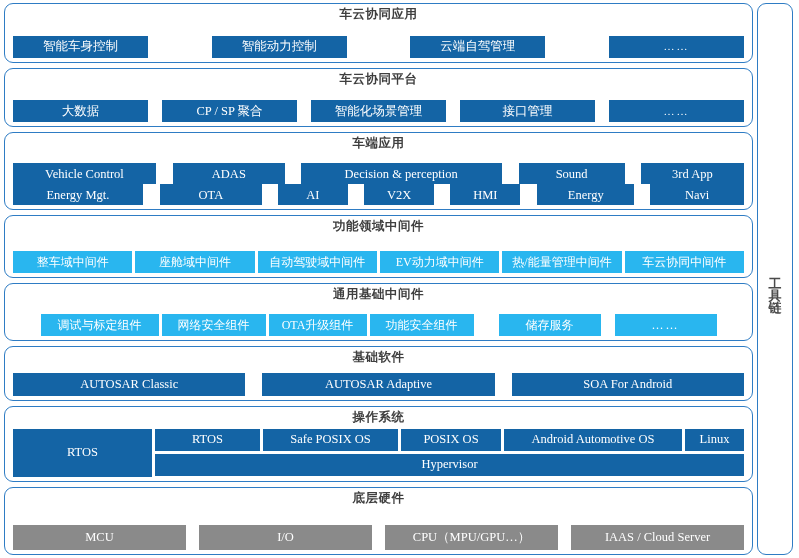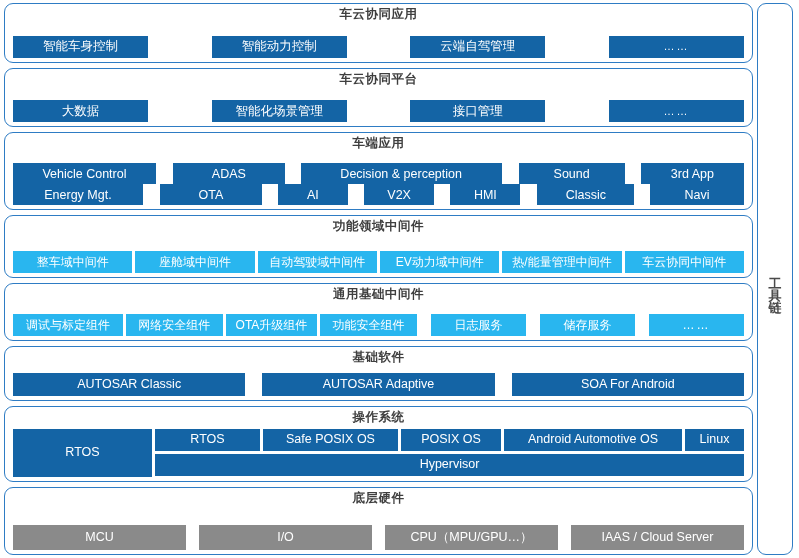--- a/index.html
+++ b/index.html
@@ -7,20 +7,21 @@
     width:799px;height:558px;
     background:#ffffff;
     font-family:"Liberation Sans","DejaVu Sans",sans-serif;
     overflow:hidden;
   }
   .canvas{position:relative;width:799px;height:558px;box-sizing:border-box;display:flex;}
   .stack{
     width:757px;height:558px;box-sizing:border-box;
     display:flex;flex-direction:column;
     padding:3px 4px 3px 4px;
+    font-family:Liberation Serif, serif;
   }
   .panel{
     border:1.3px solid #2e7cc4;
     border-radius:9px;
     background:#ffffff;
     box-sizing:border-box;
     display:flex;flex-direction:column;
     justify-content:space-between;
     margin-bottom:5px;
     padding:3px 8px 4px 8px;
@@ -121,20 +122,21 @@
         <div class="chip dark">智能动力控制</div>
         <div class="chip dark">云端自驾管理</div>
         <div class="chip dark dots">……</div>
       </div>
     </div>
 
     <div class="panel layer-cloud">
       <div class="panel-title">车云协同平台</div>
       <div class="row">
         <div class="chip dark">大数据</div>
+        <div class="chip dark">CP / SP 聚合</div>
         <div class="chip dark">智能化场景管理</div>
         <div class="chip dark">接口管理</div>
         <div class="chip dark dots">……</div>
       </div>
     </div>
 
     <div class="panel layer-veh">
       <div class="panel-title">车端应用</div>
       <div>
         <div class="row">
@@ -152,21 +154,21 @@
           <div class="chip dark" style="width:148px">Energy Mgt.</div>
           <div class="gap" style="width:17px"></div>
           <div class="chip dark" style="width:116px">OTA</div>
           <div class="gap" style="width:16px"></div>
           <div class="chip dark" style="width:80px">AI</div>
           <div class="gap" style="width:16px"></div>
           <div class="chip dark" style="width:80px">V2X</div>
           <div class="gap" style="width:16px"></div>
           <div class="chip dark" style="width:80px">HMI</div>
           <div class="gap" style="width:17px"></div>
-          <div class="chip dark" style="width:110px">Classic</div>
+          <div class="chip dark" style="width:110px">Energy</div>
           <div class="gap" style="width:16px"></div>
           <div class="chip dark" style="width:107px">Navi</div>
         </div>
       </div>
     </div>
 
     <div class="panel layer-dm">
       <div class="panel-title">功能领域中间件</div>
       <div class="row">
         <div class="chip cyan">整车域中间件</div>
@@ -179,21 +181,20 @@
     </div>
 
     <div class="panel layer-cm">
       <div class="panel-title">通用基础中间件</div>
       <div class="row">
         <div class="chip cyan" style="width:118px">调试与标定组件</div>
         <div class="chip cyan" style="width:104px">网络安全组件</div>
         <div class="chip cyan" style="width:98px">OTA升级组件</div>
         <div class="chip cyan" style="width:104px">功能安全组件</div>
         <div class="gap" style="width:8px"></div>
-        <div class="chip cyan" style="width:102px">日志服务</div>
         <div class="gap" style="width:8px"></div>
         <div class="chip cyan" style="width:102px">储存服务</div>
         <div class="gap" style="width:8px"></div>
         <div class="chip cyan dots" style="width:102px">……</div>
       </div>
     </div>
 
     <div class="panel layer-bs">
       <div class="panel-title">基础软件</div>
       <div class="row">

